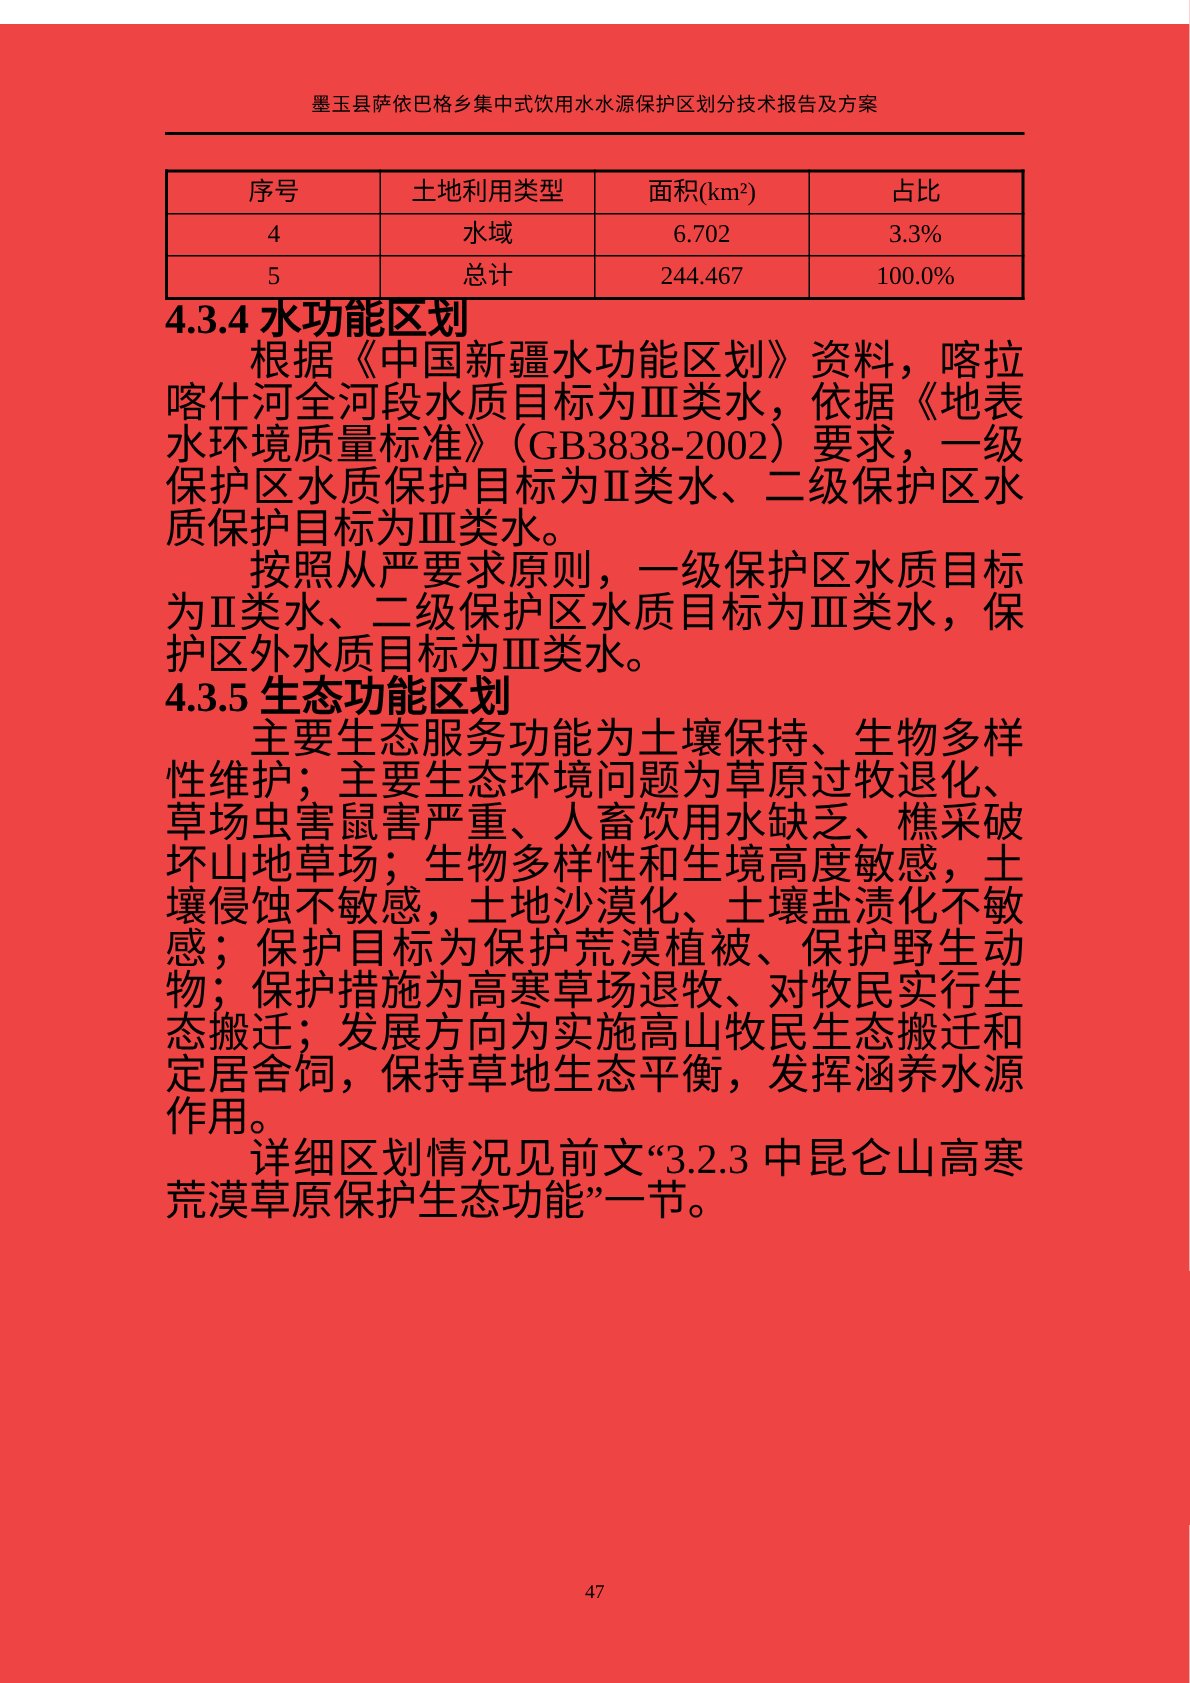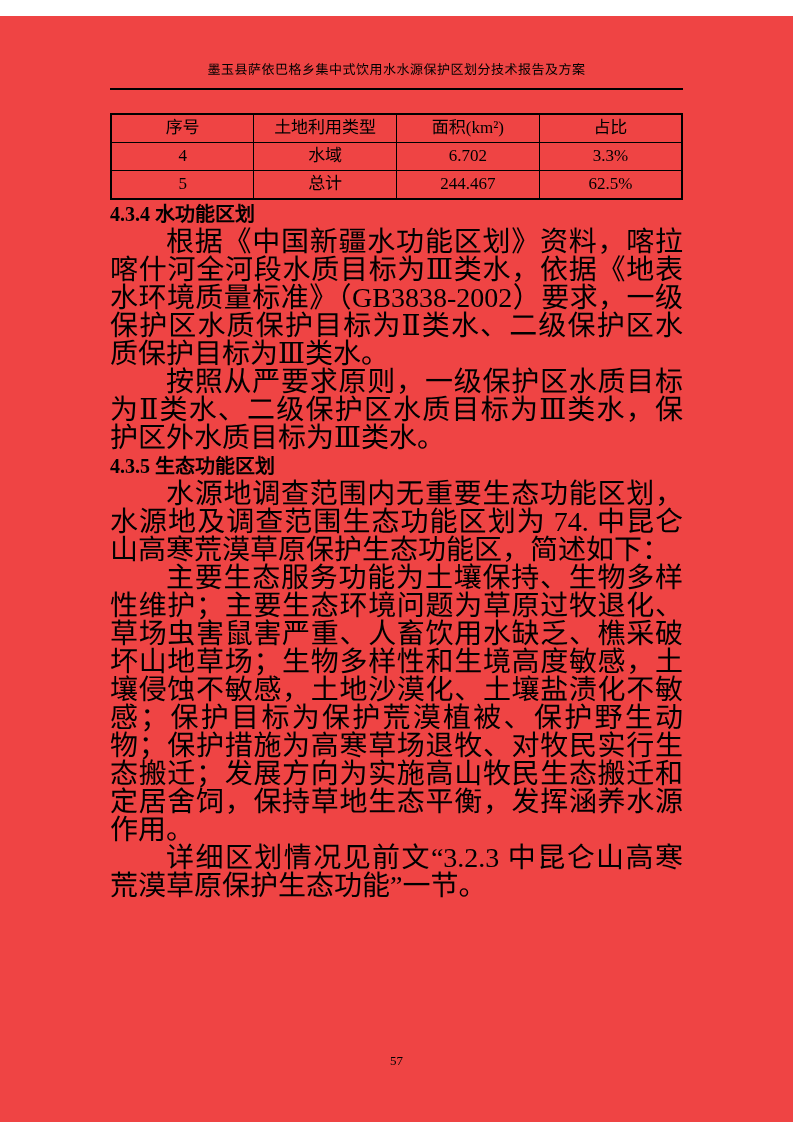--- a/index.html
+++ b/index.html
@@ -45,21 +45,21 @@
     border: 1px solid #000000;
     height: 27px;
     padding: 0 12px;
     text-align: center;
     vertical-align: middle;
     font-size: 17px;
     font-weight: normal;
     line-height: 1.1;
   }
   h3.sec-heading {
-    font-size: 20px;
+    font-size: 28px;
     font-weight: bold;
     line-height: 28px;
     margin: 0;
   }
   .h-434 { margin: 10px 0 17px 0; }
   .h-435 { margin: 24px 0 15px 0; }
   .h-436 { margin: 22px 0 15px 0; }
   p.body-par {
     margin: 0;
     font-size: 28px;
@@ -102,32 +102,31 @@
         <tr>
           <td>4</td>
           <td>水域</td>
           <td>6.702</td>
           <td>3.3%</td>
         </tr>
         <tr>
           <td>5</td>
           <td>总计</td>
           <td>244.467</td>
-          <td>62.5%</td>
+          <td>100.0%</td>
         </tr>
       </tbody>
     </table>
 
     <h3 class="sec-heading h-434">4.3.4 水功能区划</h3>
     <p class="body-par">根据《中国新疆水功能区划》资料，喀拉喀什河全河段水质目标为Ⅲ类水，依据《地表水环境质量标准》（GB3838-2002）要求，一级保护区水质保护目标为Ⅱ类水、二级保护区水质保护目标为Ⅲ类水。</p>
     <p class="body-par">按照从严要求原则，一级保护区水质目标为Ⅱ类水、二级保护区水质目标为Ⅲ类水，保护区外水质目标为Ⅲ类水。</p>
 
     <h3 class="sec-heading h-435">4.3.5 生态功能区划</h3>
-    <p class="body-par">水源地调查范围内无重要生态功能区划，水源地及调查范围生态功能区划为 74. 中昆仑山高寒荒漠草原保护生态功能区，简述如下：</p>
     <p class="body-par">主要生态服务功能为土壤保持、生物多样性维护；主要生态环境问题为草原过牧退化、草场虫害鼠害严重、人畜饮用水缺乏、樵采破坏山地草场；生物多样性和生境高度敏感，土壤侵蚀不敏感，土地沙漠化、土壤盐渍化不敏感；保护目标为保护荒漠植被、保护野生动物；保护措施为高寒草场退牧、对牧民实行生态搬迁；发展方向为实施高山牧民生态搬迁和定居舍饲，保持草地生态平衡，发挥涵养水源作用。</p>
     <p class="body-par">详细区划情况见前文“3.2.3 中昆仑山高寒荒漠草原保护生态功能”一节。</p>
 
 
   </div>
 
-  <div class="page-footer">57</div>
+  <div class="page-footer">47</div>
 
 </div>
 
 </body></html>

